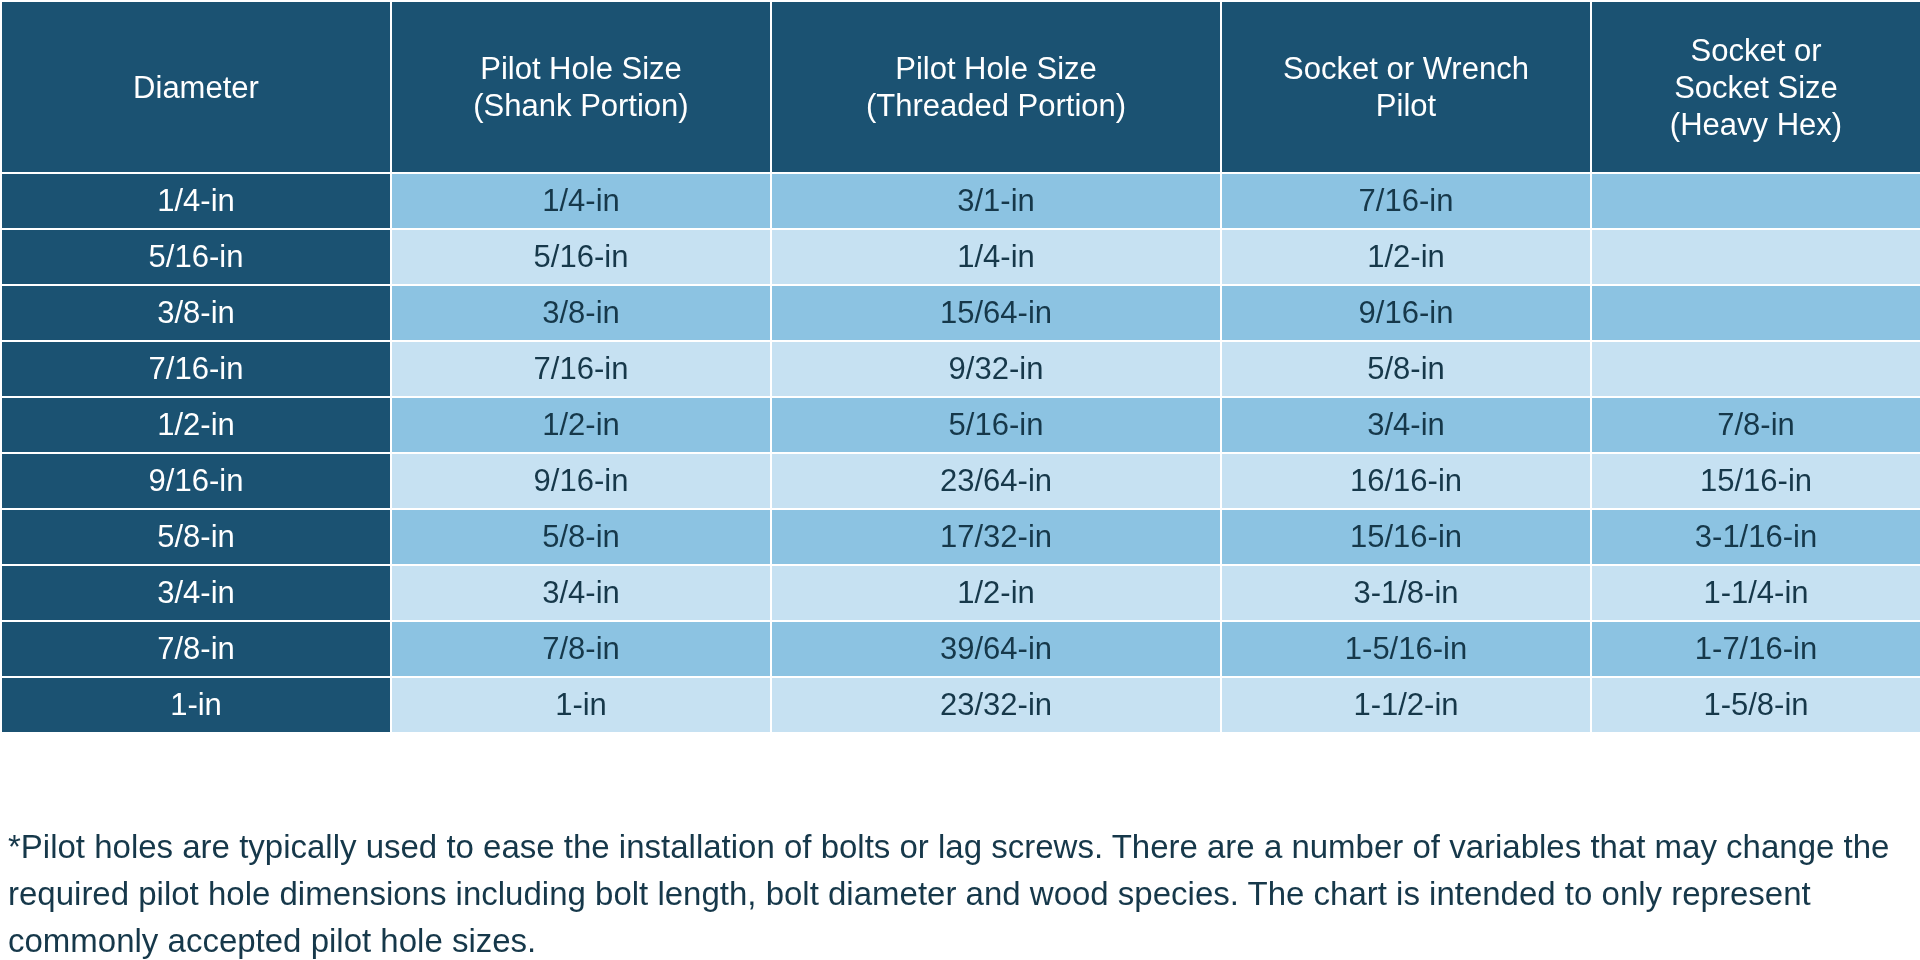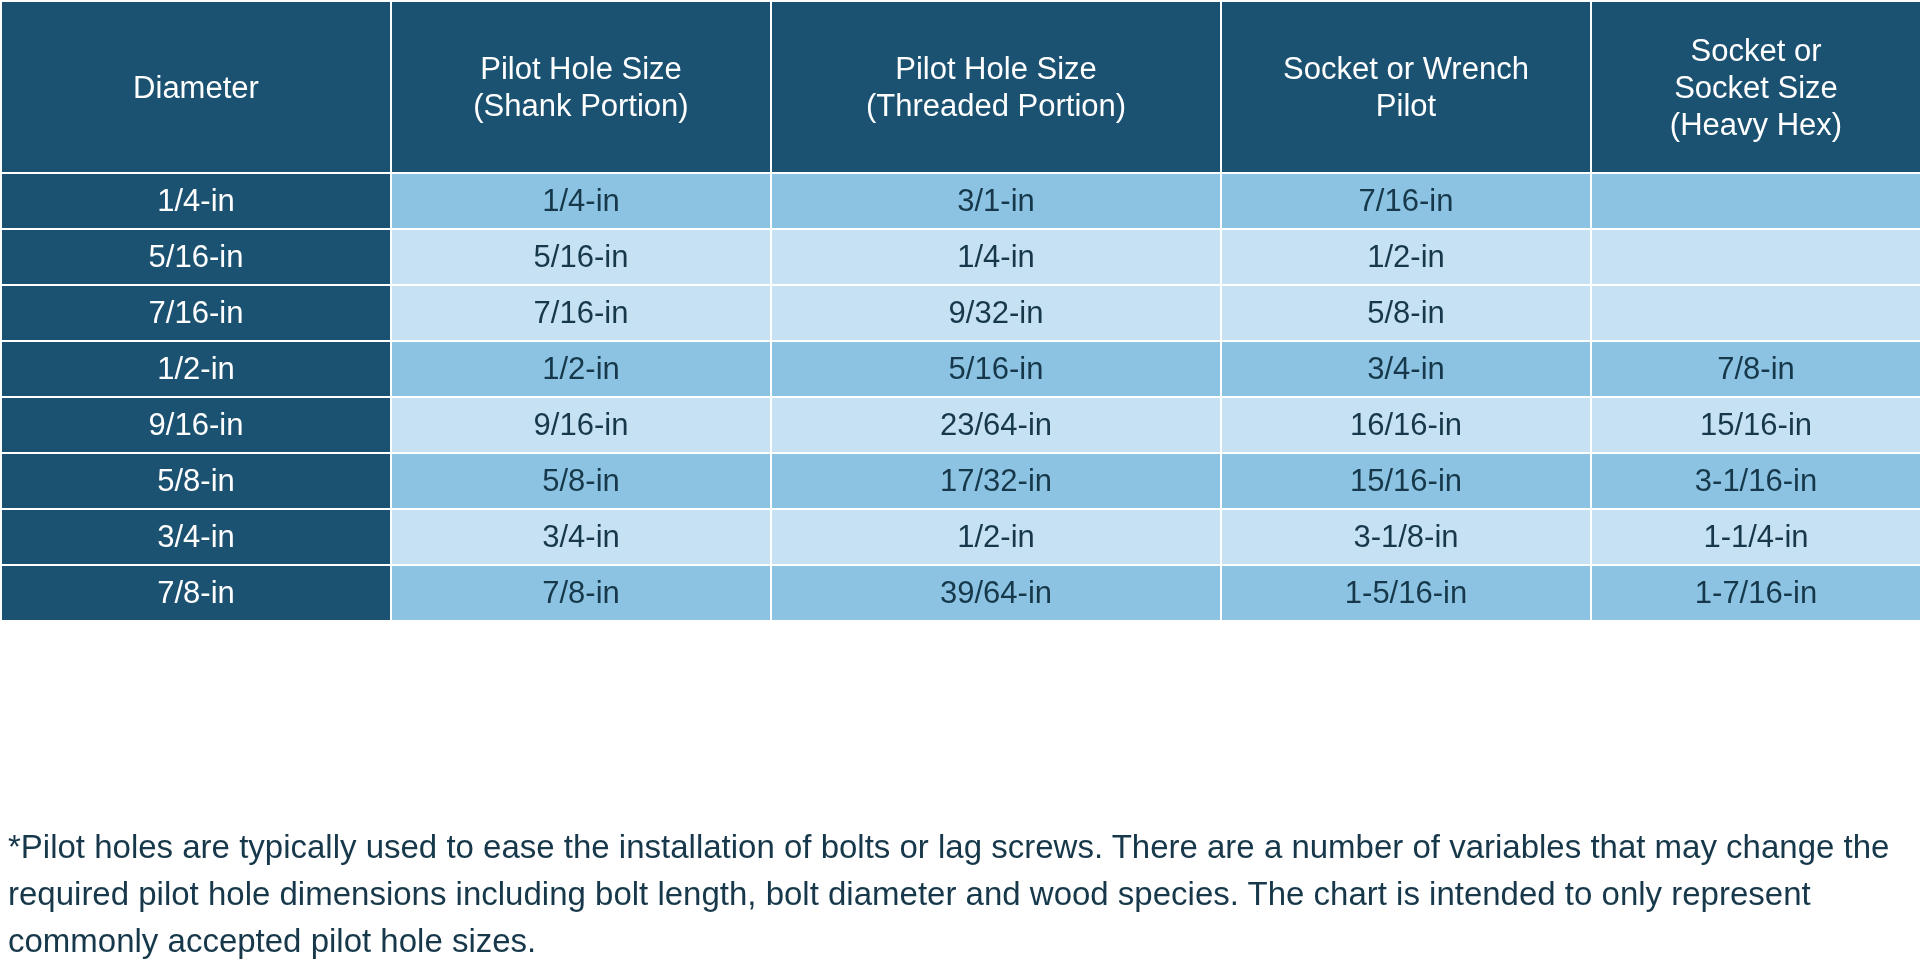--- a/index.html
+++ b/index.html
@@ -120,20 +120,27 @@
         <td class="data-cell">7/16-in</td>
         <td class="data-cell"></td>
       </tr>
       <tr class="shade-light">
         <td class="diam-cell">5/16-in</td>
         <td class="data-cell">5/16-in</td>
         <td class="data-cell">1/4-in</td>
         <td class="data-cell">1/2-in</td>
         <td class="data-cell"></td>
       </tr>
+      <tr class="shade-dark">
+        <td class="diam-cell">3/8-in</td>
+        <td class="data-cell">3/8-in</td>
+        <td class="data-cell">15/64-in</td>
+        <td class="data-cell">9/16-in</td>
+        <td class="data-cell"></td>
+      </tr>
       <tr class="shade-light">
         <td class="diam-cell">7/16-in</td>
         <td class="data-cell">7/16-in</td>
         <td class="data-cell">9/32-in</td>
         <td class="data-cell">5/8-in</td>
         <td class="data-cell"></td>
       </tr>
       <tr class="shade-dark">
         <td class="diam-cell">1/2-in</td>
         <td class="data-cell">1/2-in</td>
@@ -162,18 +169,25 @@
         <td class="data-cell">3-1/8-in</td>
         <td class="data-cell">1-1/4-in</td>
       </tr>
       <tr class="shade-dark">
         <td class="diam-cell">7/8-in</td>
         <td class="data-cell">7/8-in</td>
         <td class="data-cell">39/64-in</td>
         <td class="data-cell">1-5/16-in</td>
         <td class="data-cell">1-7/16-in</td>
       </tr>
+      <tr class="shade-light">
+        <td class="diam-cell">1-in</td>
+        <td class="data-cell">1-in</td>
+        <td class="data-cell">23/32-in</td>
+        <td class="data-cell">1-1/2-in</td>
+        <td class="data-cell">1-5/8-in</td>
+      </tr>
     </tbody>
   </table>
 
   <p class="footnote">*Pilot holes are typically used to ease the installation of bolts or lag screws. There are a number of variables that may change the required pilot hole dimensions including bolt length, bolt diameter and wood species. The chart is intended to only represent commonly accepted pilot hole sizes.</p>
 
 </div>
 
 </body></html>

